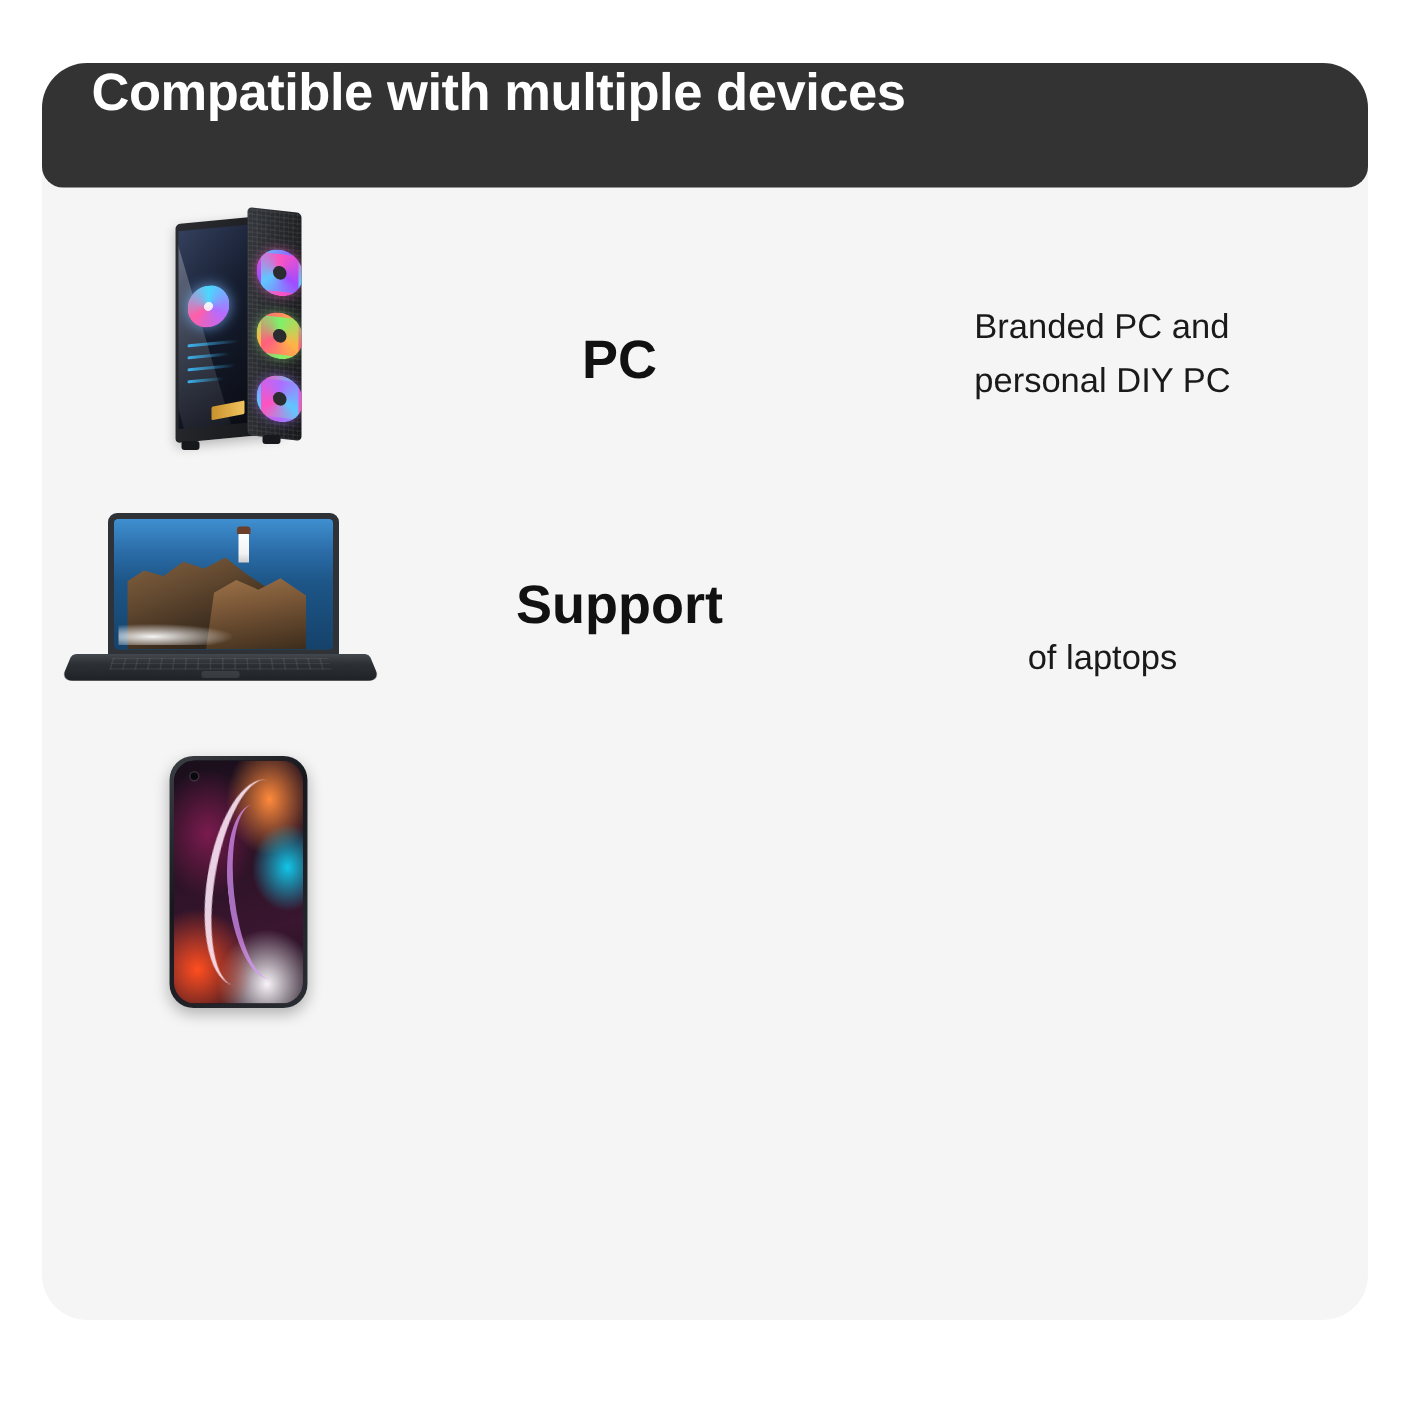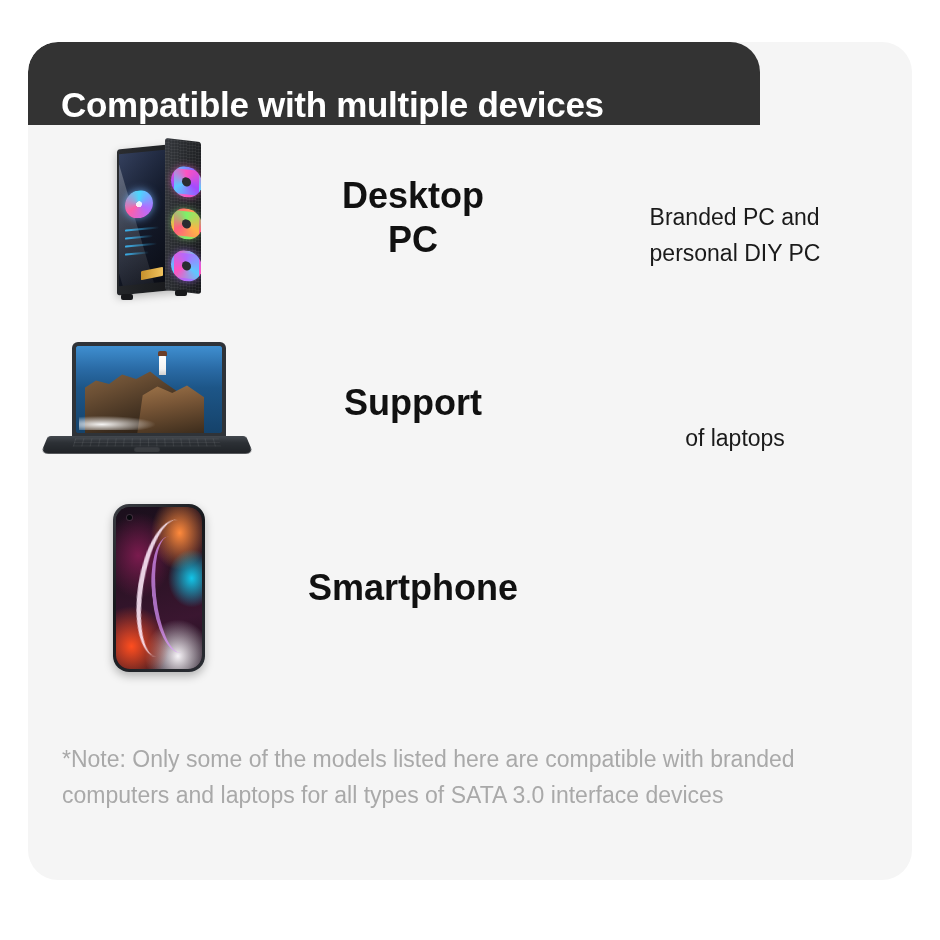--- a/index.html
+++ b/index.html
@@ -26,27 +26,28 @@
     width: 884px;
     height: 838px;
     background: #f5f5f5;
     border-radius: 30px;
     overflow: hidden;
   }
   .card-header {
     position: absolute;
     left: 0;
     top: 0;
-    width: 732px;
+    width: 884px;
     height: 83px;
     background: #333333;
     border-top-left-radius: 30px;
     border-top-right-radius: 30px;
     display: flex;
-    align-items: flex-end;
+    align-items: flex-start;
+    border-radius: 14px;
   }
   .card-title {
     color: #ffffff;
     font-size: 35px;
     font-weight: bold;
     letter-spacing: -0.3px;
     margin-left: 33px;
     font-family: "Liberation Sans", sans-serif;
   }
   .rows {
@@ -436,21 +437,21 @@
               <div class="pc-ring pc-ring-3">
                   <i></i>
                 </div>
             </div>
             <div class="pc-foot" style="left:22px;"></div>
             <div class="pc-foot" style="left:76px; bottom:2px;"></div>
           </div>
         </div>
         <div class="row-label">
           <span>
-            <span>Desktop</span><br>
+            <br>
             <span>PC</span>
           </span>
         </div>
         <div class="row-desc">
           <span class="row-desc-inner">
             <span>Branded PC and</span><br>
             <span>personal DIY PC</span>
           </span>
         </div>
       </div>
@@ -490,27 +491,19 @@
             <div class="ph-body">
               <div class="ph-screen">
                 <div class="ph-w1"></div>
                 <div class="ph-swirl"></div>
                 <div class="ph-swirl2"></div>
                 <div class="ph-cam"></div>
               </div>
             </div>
           </div>
         </div>
-        <div class="row-label">
-          <span>Smartphone</span>
-        </div>
       </div>
 
     </div>
 
-    <div class="note">
-      <span>*Note: Only some of the models listed here are compatible with</span>
-      <span>branded computers and laptops for all types of SATA 3.0 interface</span>
-      <span>devices</span>
-    </div>
 
   </div>
 </div>
 
 </body></html>

